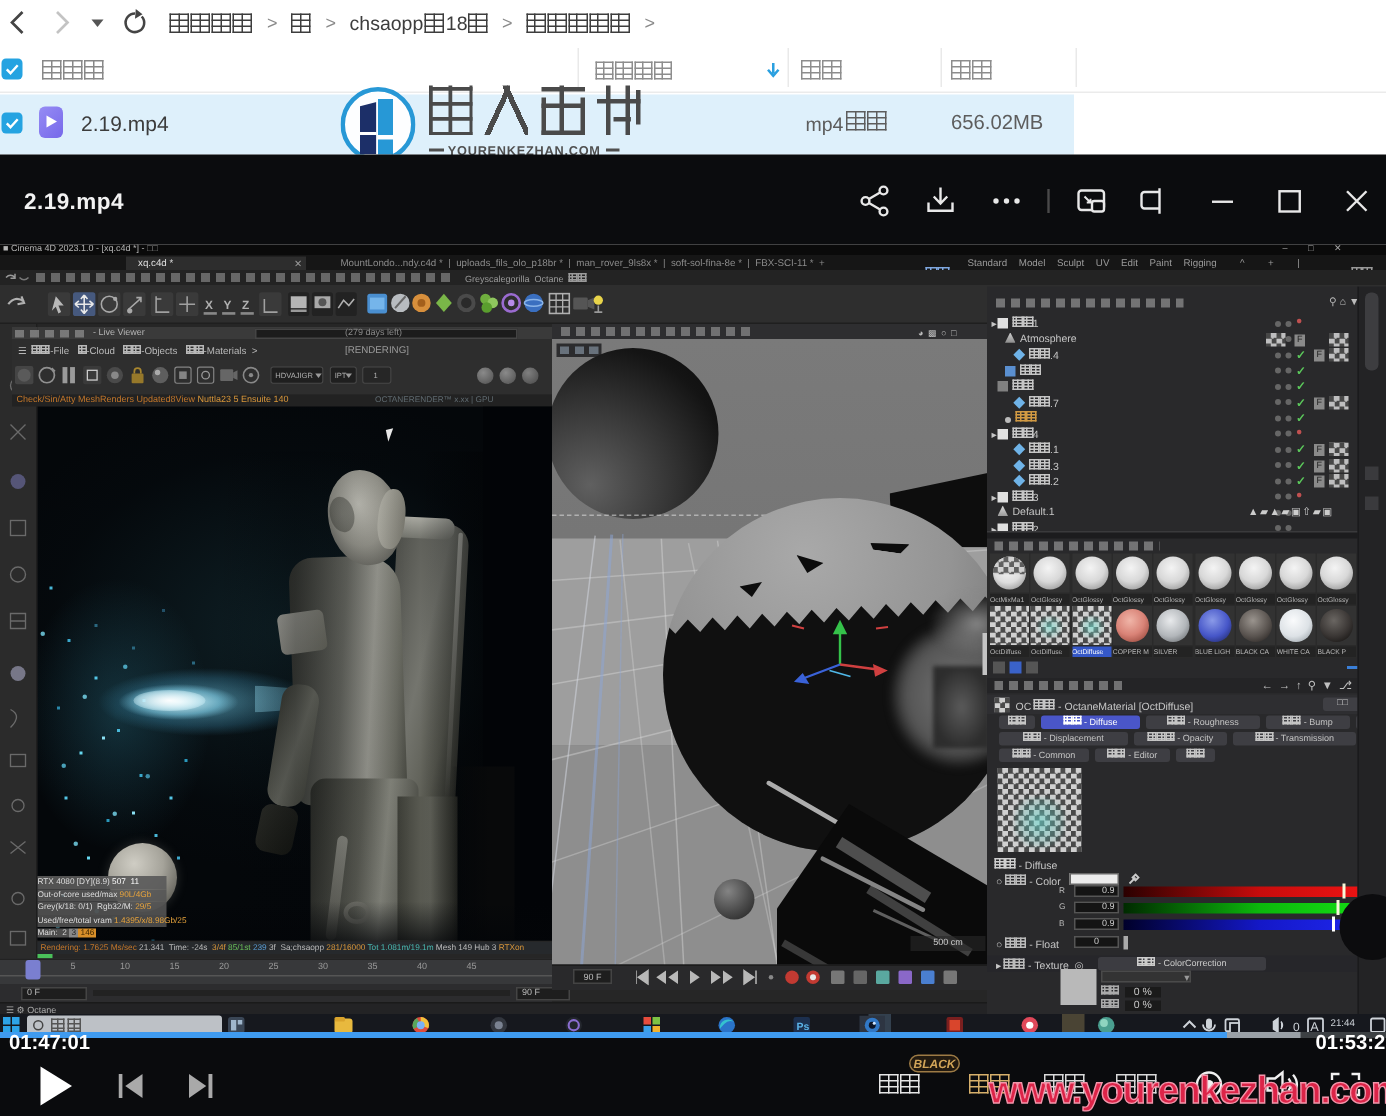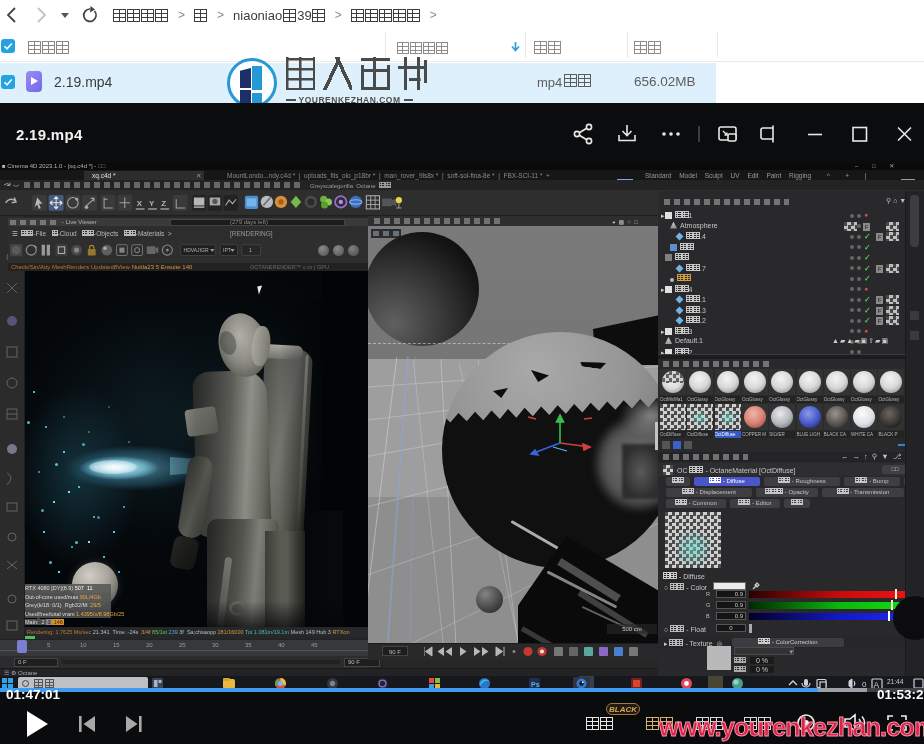--- a/index.html
+++ b/index.html
@@ -43,23 +43,23 @@
  <path d="M86.5 0 L91 3.5 L86 6.5 Z" fill="#444"></path>
 </svg>
 <div class="a" style="left:113px;top:7px;height:16px;display:flex;align-items:center;">
  <span class="c c13" style="--g:#3d3d3d"></span>
       <span class="c c13" style="--g:#3d3d3d"></span>
       <span class="c c13" style="--g:#3d3d3d"></span>
       <span class="c c13" style="--g:#3d3d3d"></span>
  <span style="color:#8a8a8a;font-size:12px;padding:0 9px;">&gt;</span>
  <span class="c c13" style="--g:#3d3d3d"></span>
  <span style="color:#8a8a8a;font-size:12px;padding:0 9px;">&gt;</span>
- <span style="color:#3d3d3d;font-size:13px;">niaoniao</span>
+ <span style="color:#3d3d3d;font-size:13px;">chsaopp</span>
       <span class="c c13" style="--g:#3d3d3d;margin-left:1px;"></span>
-      <span style="color:#3d3d3d;font-size:13px;">39</span>
+      <span style="color:#3d3d3d;font-size:13px;">18</span>
       <span class="c c13" style="--g:#3d3d3d"></span>
  <span style="color:#8a8a8a;font-size:12px;padding:0 9px;">&gt;</span>
  <span class="c c13" style="--g:#3d3d3d"></span>
       <span class="c c13" style="--g:#3d3d3d"></span>
       <span class="c c13" style="--g:#3d3d3d"></span>
       <span class="c c13" style="--g:#3d3d3d"></span>
       <span class="c c13" style="--g:#3d3d3d"></span>
  <span style="color:#8a8a8a;font-size:12px;padding:0 9px;">&gt;</span>
 </div>
 

